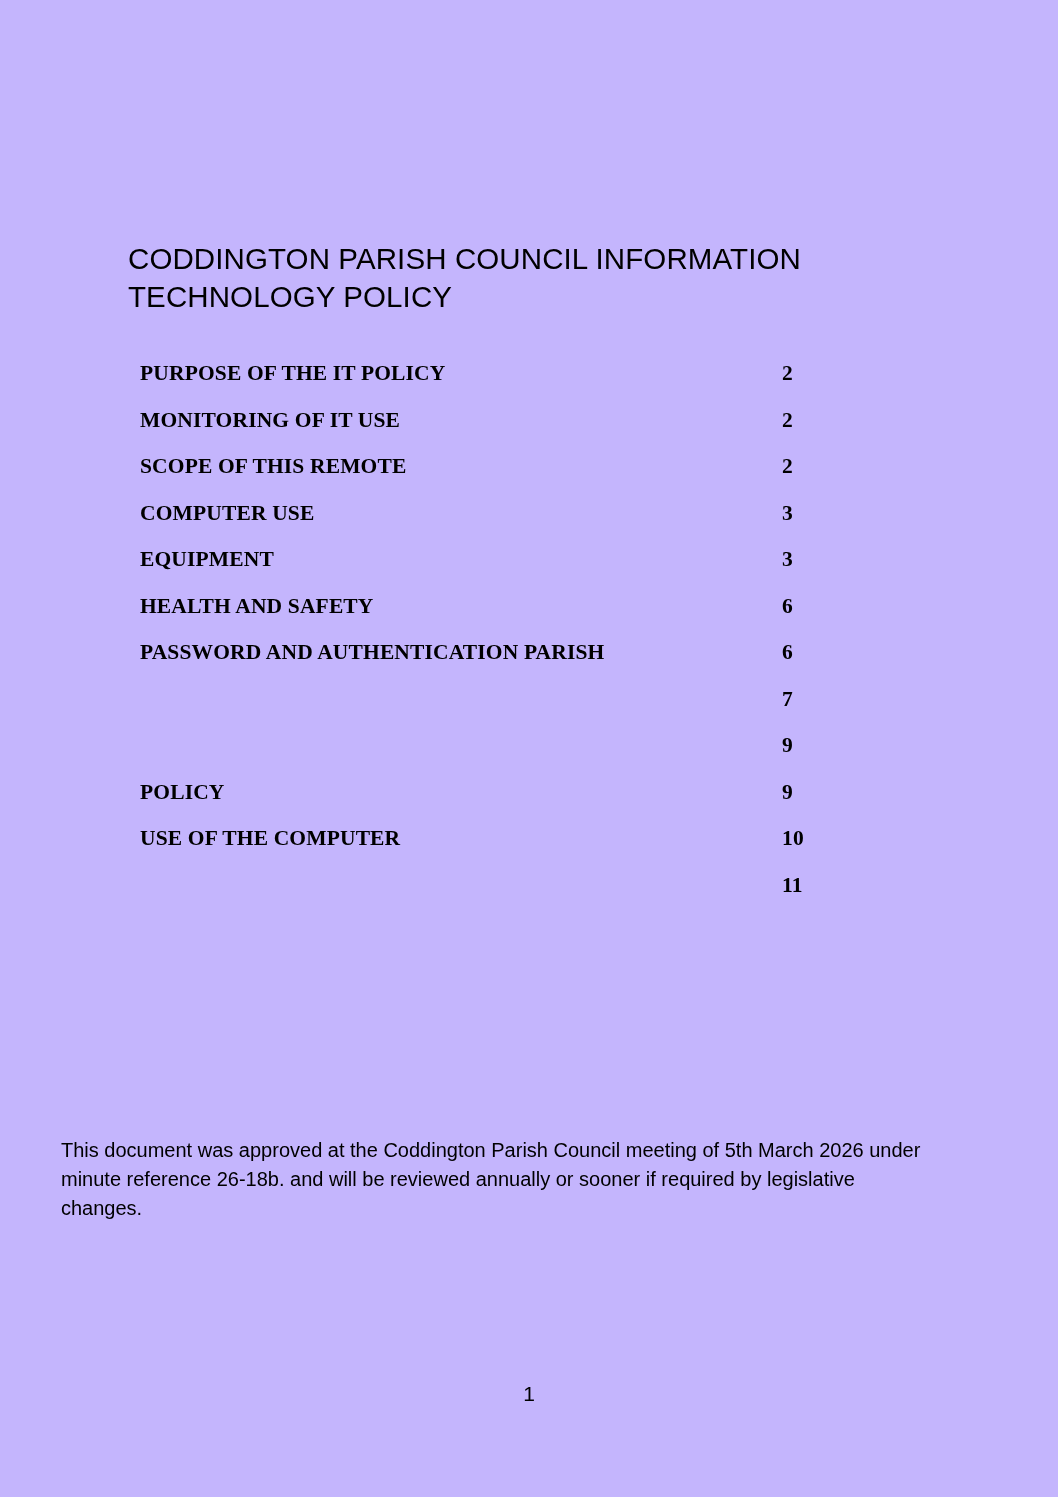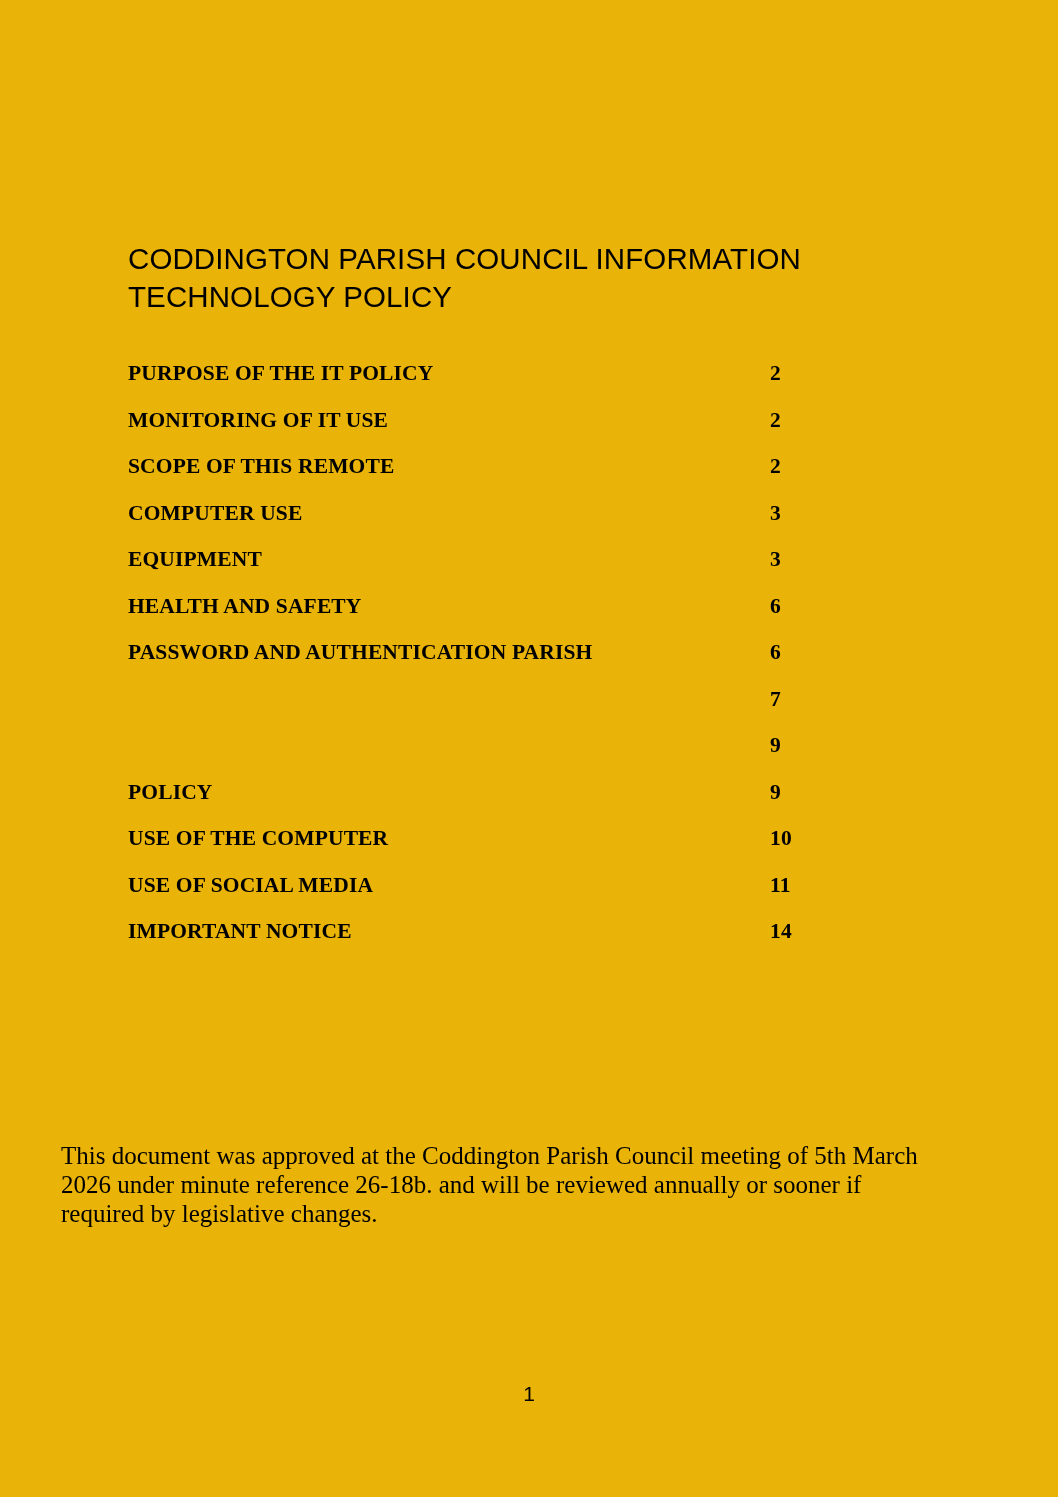--- a/index.html
+++ b/index.html
@@ -12,42 +12,42 @@
     height: 1497px;
     position: relative;
     overflow: hidden;
     color: #000000;
     -webkit-font-smoothing: antialiased;
   }
 
   .page {
     position: absolute;
     inset: 0;
-    background: #eab308;
+    background: #c4b5fd;
   }
 
   
   .doc-title {
     position: absolute;
     left: 128px;
     top: 220px;
     width: 790px;
     font-family: "Liberation Sans", sans-serif;
     font-size: 29.5px;
     font-weight: 400;
     line-height: 38px;
     letter-spacing: 0.1px;
     color: #000000;
     white-space: pre-line;
   }
 
   
   .toc {
     position: absolute;
-    left: 128px;
+    left: 140px;
     top: 350px;
     width: 800px;
   }
   .toc-row {
     position: relative;
     height: 46.5px;
     line-height: 46.5px;
     font-family: "Liberation Serif", "DejaVu Serif", serif;
     font-size: 21.5px;
     font-weight: 700;
@@ -66,22 +66,22 @@
     font-size: 21.5px;
     font-weight: 700;
   }
 
   
   .approval-note {
     position: absolute;
     left: 61px;
     top: 1116px;
     width: 880px;
-    font-family: Liberation Serif, serif;
-    font-size: 25px;
+    font-family: Liberation Sans, sans-serif;
+    font-size: 20px;
     font-weight: 400;
     line-height: 29px;
     color: #000000;
   }
 
   
   .page-number {
     position: absolute;
     left: 0;
     right: 0;
@@ -105,21 +105,20 @@
       <div class="toc-row"><span class="toc-label">MONITORING OF IT USE</span><span class="toc-page">2</span></div>
       <div class="toc-row"><span class="toc-label">SCOPE OF THIS REMOTE</span><span class="toc-page">2</span></div>
       <div class="toc-row"><span class="toc-label">COMPUTER USE</span><span class="toc-page">3</span></div>
       <div class="toc-row"><span class="toc-label">EQUIPMENT</span><span class="toc-page">3</span></div>
       <div class="toc-row"><span class="toc-label">HEALTH AND SAFETY</span><span class="toc-page">6</span></div>
       <div class="toc-row"><span class="toc-label">PASSWORD AND AUTHENTICATION PARISH</span><span class="toc-page">6</span></div>
       <div class="toc-row"><span class="toc-page">7</span></div>
       <div class="toc-row"><span class="toc-page">9</span></div>
       <div class="toc-row"><span class="toc-label">POLICY</span><span class="toc-page">9</span></div>
       <div class="toc-row"><span class="toc-label">USE OF THE COMPUTER</span><span class="toc-page">10</span></div>
-      <div class="toc-row"><span class="toc-label">USE OF SOCIAL MEDIA</span><span class="toc-page">11</span></div>
-      <div class="toc-row"><span class="toc-label">IMPORTANT NOTICE</span><span class="toc-page">14</span></div>
+      <div class="toc-row"><span class="toc-page">11</span></div>
     </div>
 
   <p class="approval-note">This document was approved at the Coddington Parish Council meeting of 5th March 2026 under minute reference 26-18b. and will be reviewed annually or sooner if required by legislative changes.</p>
 
   <div class="page-number">1</div>
 
 </div>
 
 </body></html>

